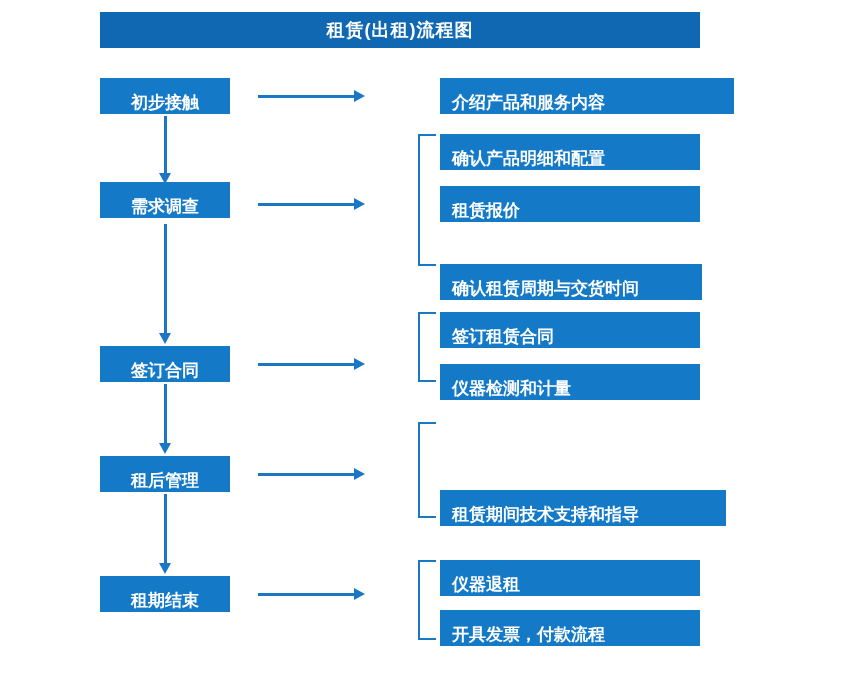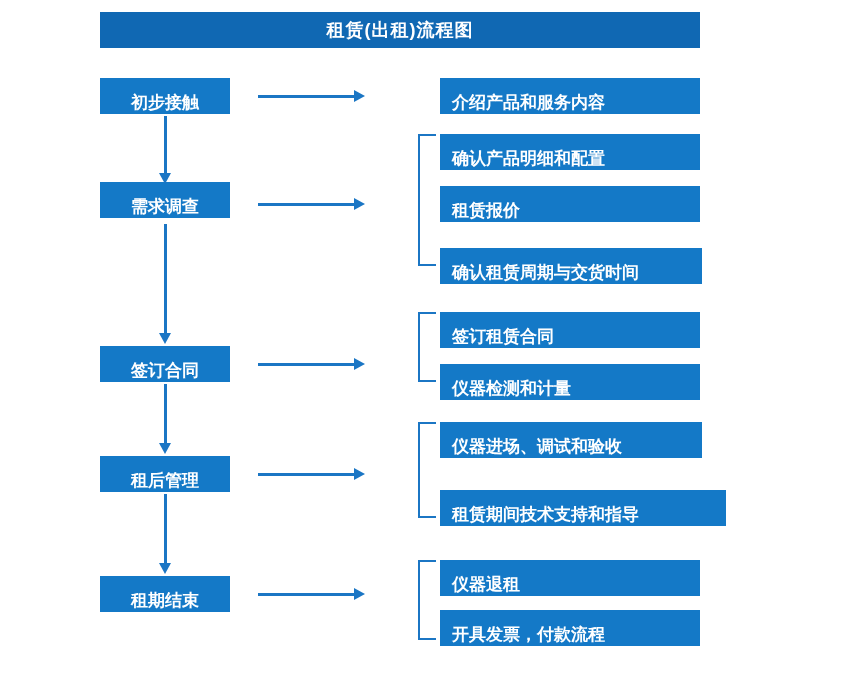--- a/index.html
+++ b/index.html
@@ -165,44 +165,41 @@
   <div class="arrow-h" style="left:258px; top:588px; width:108px;">
     <div class="shaft" style="width:97px;"></div>
     <div class="head" style="left:96px;"></div>
   </div>
 
   <div class="bracket" style="left:418px; top:134px; height:132px;"></div>
   <div class="bracket" style="left:418px; top:312px; height:70px;"></div>
   <div class="bracket" style="left:418px; top:422px; height:96px;"></div>
   <div class="bracket" style="left:418px; top:560px; height:80px;"></div>
 
-  <div class="node detail" style="top:78px; width:260px;">
+  <div class="node detail" style="top:78px; width:294px;">
     <span>介绍产品和服务内容</span>
   </div>
 
   <div class="node detail" style="top:134px; width:260px;">
     <span>确认产品明细和配置</span>
   </div>
   <div class="node detail" style="top:186px; width:260px;">
     <span>租赁报价</span>
   </div>
-  <div class="node detail" style="top:248px; width:262px;">
+  <div class="node detail" style="top:264px; width:262px;">
     <span>确认租赁周期与交货时间</span>
   </div>
 
   <div class="node detail" style="top:312px; width:260px;">
     <span>签订租赁合同</span>
   </div>
   <div class="node detail" style="top:364px; width:260px;">
     <span>仪器检测和计量</span>
   </div>
 
-  <div class="node detail" style="top:422px; width:262px;">
-    <span>仪器进场、调试和验收</span>
-  </div>
   <div class="node detail" style="top:490px; width:286px;">
     <span>租赁期间技术支持和指导</span>
   </div>
 
   <div class="node detail" style="top:560px; width:260px;">
     <span>仪器退租</span>
   </div>
   <div class="node detail" style="top:610px; width:260px;">
     <span>开具发票，付款流程</span>
   </div>

